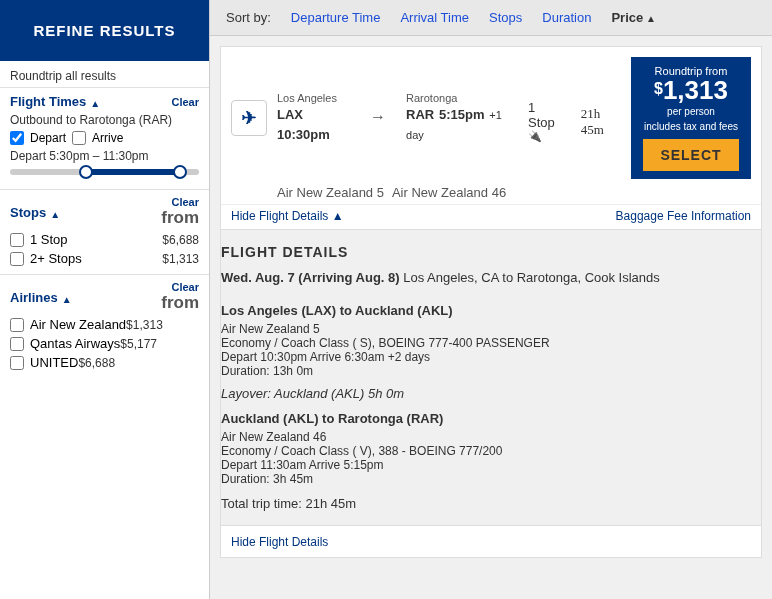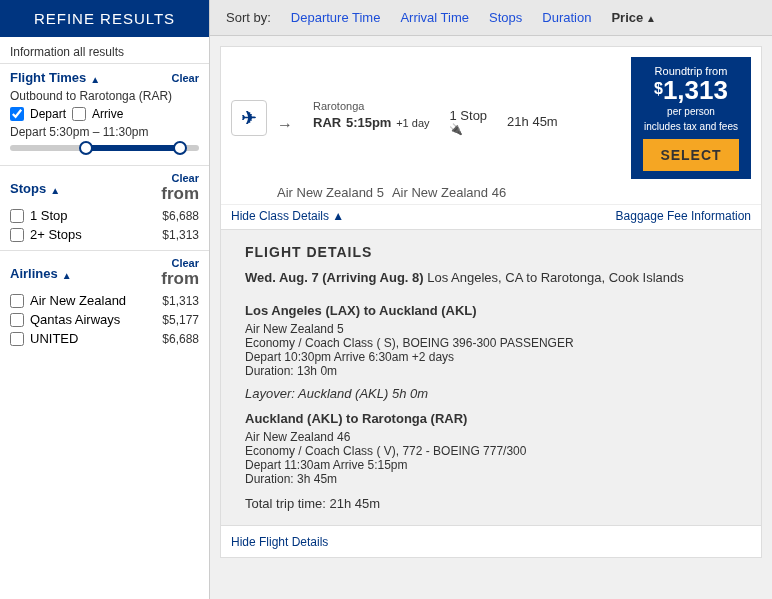--- a/index.html
+++ b/index.html
@@ -10,23 +10,23 @@
       width: 210px;
       min-width: 210px;
       background: #fff;
       border-right: 1px solid #ccc;
       padding: 0;
     }
     .sidebar-header {
       background: #003580;
       color: #fff;
       text-align: center;
-      font-weight: normal;
+      font-weight: bold;
       font-size: 15px;
-      padding: 10px;
+      padding: 22px;
       letter-spacing: 1px;
     }
     .sidebar-displaying {
       padding: 8px 10px 4px 10px;
       color: #333;
       font-size: 12px;
     }
     .sidebar-section {
       padding: 6px 10px 4px 10px;
       border-top: 1px solid #e0e0e0;
@@ -113,21 +113,20 @@
       align-items: center;
       gap: 6px;
     }
     .stop-price {
       font-size: 12px;
       color: #333;
     }
     .airline-row {
       display: flex;
       align-items: center;
-      justify-content: space-between;
       margin-bottom: 4px;
     }
     .airline-row-left {
       display: flex;
       align-items: center;
       gap: 6px;
     }
     .airline-price {
       font-size: 12px;
       color: #333;
@@ -236,20 +235,21 @@
     .stops-icon {
       font-size: 11px;
       color: #555;
     }
     .duration-col {
       display: flex;
       align-items: center;
       padding-top: 14px;
       font-size: 13px;
       color: #333;
+      font-family: Liberation Serif, serif;
     }
     .price-box {
       background: #003580;
       color: #fff;
       padding: 8px 12px;
       display: flex;
       flex-direction: column;
       align-items: center;
       min-width: 120px;
       font-size: 11px;
@@ -305,21 +305,21 @@
       color: #003580;
       font-size: 12px;
       cursor: pointer;
       text-decoration: none;
     }
 
     
     .flight-details {
       background: #f0f0f0;
       margin: 0 10px;
-      padding: 14px 24px;
+      padding: 14px 0;
       border: 1px solid #ddd;
       border-top: none;
     }
     .details-title {
       font-size: 14px;
       font-weight: bold;
       color: #333;
       margin-bottom: 10px;
       letter-spacing: 1px;
     }
@@ -381,21 +381,21 @@
       height: 14px;
       cursor: pointer;
     }
     .up-arrow { font-size: 10px; }
   </style>
 </head>
 <body>
 
 <div class="sidebar">
   <div class="sidebar-header">REFINE RESULTS</div>
-  <div class="sidebar-displaying">Information all results</div>
+  <div class="sidebar-displaying">Roundtrip all results</div>
 
   <div class="sidebar-section">
     <div class="sidebar-section-title">
       <div class="sidebar-section-title-left">
         <span>Flight Times</span>
         <span class="up-arrow">▲</span>
       </div>
       <a class="clear-link">Clear</a>
     </div>
     <div class="sidebar-sub">Outbound to Rarotonga (RAR)</div>
@@ -483,20 +483,27 @@
     <button class="sort-btn">Arrival Time</button>
     <button class="sort-btn">Stops</button>
     <button class="sort-btn">Duration</button>
     <button class="sort-btn active">Price</button>
   </div>
 
   <div class="flight-card">
     <div class="flight-card-top">
       <div class="airline-logo">✈</div>
       <div class="flight-info">
+        <div class="flight-leg">
+          <span class="leg-city">Los Angeles</span>
+          <span class="leg-time">
+            <span>LAX</span>
+            <span>10:30pm</span>
+          </span>
+        </div>
         <div class="arrow-col">→</div>
         <div class="flight-leg">
           <span class="leg-city">Rarotonga</span>
           <span class="leg-time">
             <span>RAR</span>
             <span>5:15pm</span>
             <span style="font-size:11px; font-weight:normal;">+1 day</span>
           </span>
         </div>
         <div class="stops-col">
@@ -513,43 +520,43 @@
         <div class="price-box-sub">per person</div>
         <div class="price-box-sub">includes tax and fees</div>
         <button class="select-btn">SELECT</button>
       </div>
     </div>
     <div class="flight-sub-row">
       <span>Air New Zealand 5</span>
       <span>Air New Zealand 46</span>
     </div>
     <div class="flight-links-row">
-      <a class="flight-link">Hide Class Details ▲</a>
+      <a class="flight-link">Hide Flight Details ▲</a>
       <a class="flight-link">Baggage Fee Information</a>
     </div>
   </div>
 
   <div class="flight-details">
     <div class="details-title">FLIGHT DETAILS</div>
     <div class="details-date">
       <strong>Wed. Aug. 7 (Arriving Aug. 8)</strong>
       <span>Los Angeles, CA to Rarotonga, Cook Islands</span>
     </div>
 
     <div class="details-leg-title">Los Angeles (LAX) to Auckland (AKL)</div>
     <div class="details-airline">Air New Zealand 5</div>
-    <div class="details-class">Economy / Coach Class ( S), BOEING 396-300 PASSENGER</div>
+    <div class="details-class">Economy / Coach Class ( S), BOEING 777-400 PASSENGER</div>
     <div class="details-depart">Depart 10:30pm  Arrive 6:30am +2 days</div>
     <div class="details-duration">Duration: 13h 0m</div>
 
     <div class="details-layover">Layover: Auckland (AKL) 5h 0m</div>
 
     <div class="details-leg-title">Auckland (AKL) to Rarotonga (RAR)</div>
     <div class="details-airline">Air New Zealand 46</div>
-    <div class="details-class">Economy / Coach Class ( V), 772 - BOEING 777/300</div>
+    <div class="details-class">Economy / Coach Class ( V), 388 - BOEING 777/200</div>
     <div class="details-depart">Depart 11:30am  Arrive 5:15pm</div>
     <div class="details-duration">Duration: 3h 45m</div>
 
     <div class="details-total">Total trip time: 21h 45m</div>
   </div>
 
   <div class="hide-details-row">
     <a class="hide-link">Hide Flight Details</a>
   </div>
 

